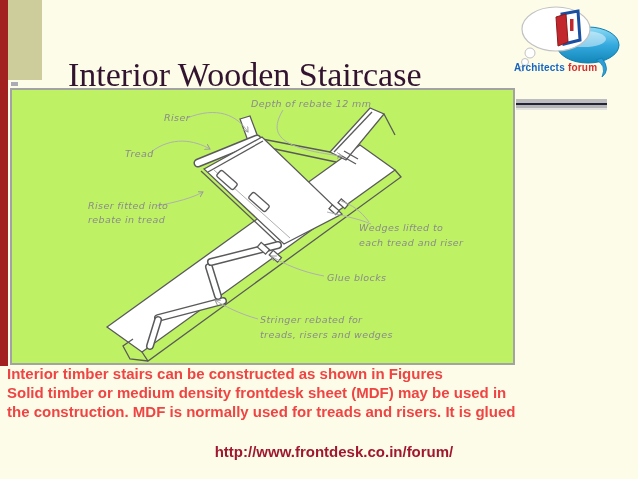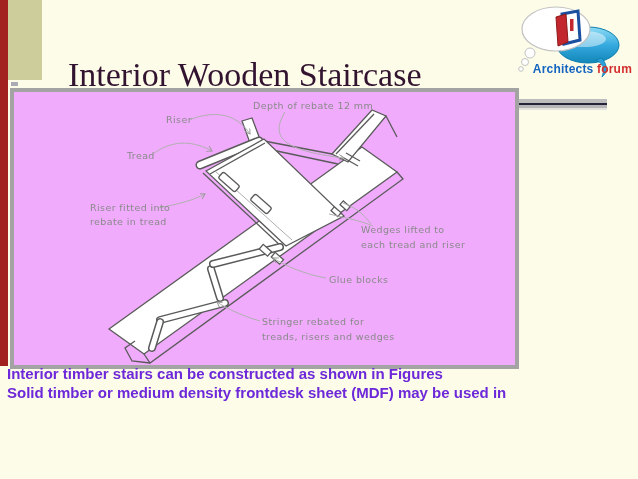--- a/index.html
+++ b/index.html
@@ -27,46 +27,47 @@
     font-family:"Liberation Serif", serif;
     font-size:34px;font-weight:400;
     color:#331430;
     white-space:nowrap;
   }
   .logo{
     position:absolute;left:514px;top:2px;width:122px;height:78px;
   }
   .logo-text{
     position:absolute;left:0;top:60px;width:118px;
-    text-align:right;
-    font-size:12px;font-weight:bold;letter-spacing:.2px;
+    text-align:left;
+    font-size:10px;font-weight:bold;letter-spacing:.2px;
     white-space:nowrap;
   }
   .logo-text .blue{color:#1565C0;}
   .logo-text .red{color:#D32F2F;}
   .deco-bar{
     position:absolute;left:516px;top:99px;width:91px;height:11px;
     background:linear-gradient(to bottom,
       #bdbdbd 0 4px, #23233a 4px 6px, #b5b5b5 6px 9px, #e3e3df 9px 11px);
   }
   .diagram-box{
     position:absolute;left:10px;top:88px;width:501px;height:273px;
-    background:#f0abfc;
-    border:4px solid #a3a3a3;
+    background:#bef264;
+    border:2px solid #a3a3a3;
+    font-style:italic;
   }
   .diagram-box svg{display:block;}
   .dlabel{
     font-family:"DejaVu Sans", sans-serif;
     font-size:9.5px;
     fill:#8a8a8a;
     letter-spacing:.4px;
   }
   .body-text{
     position:absolute;left:7px;top:364px;width:628px;
-    font-size:15px;font-weight:bold;color:#6d28d9;
+    font-size:15px;font-weight:bold;color:#ef4444;
     line-height:19px;
   }
   .link-line{
     position:absolute;left:0;top:442px;width:638px;
     padding-left:30px;box-sizing:border-box;
     text-align:center;
     font-size:15px;font-weight:bold;
     color:#A0182F;
     line-height:19px;
   }
@@ -210,16 +211,18 @@
         <text class="dlabel" x="315" y="191">Glue blocks</text>
         <text class="dlabel" x="248" y="233">Stringer rebated for</text>
         <text class="dlabel" x="248" y="248">treads, risers and wedges</text>
       </g>
     </svg>
   </div>
 
   <div class="body-text">
     <div>Interior timber stairs can be constructed as shown in Figures</div>
     <div>Solid timber or medium density frontdesk sheet (MDF) may be used in</div>
+    <div>the construction. MDF is normally used for treads and risers. It is glued</div>
   </div>
 
+  <div class="link-line">http://www.frontdesk.co.in/forum/</div>
 
 </div>
 
 </body></html>

